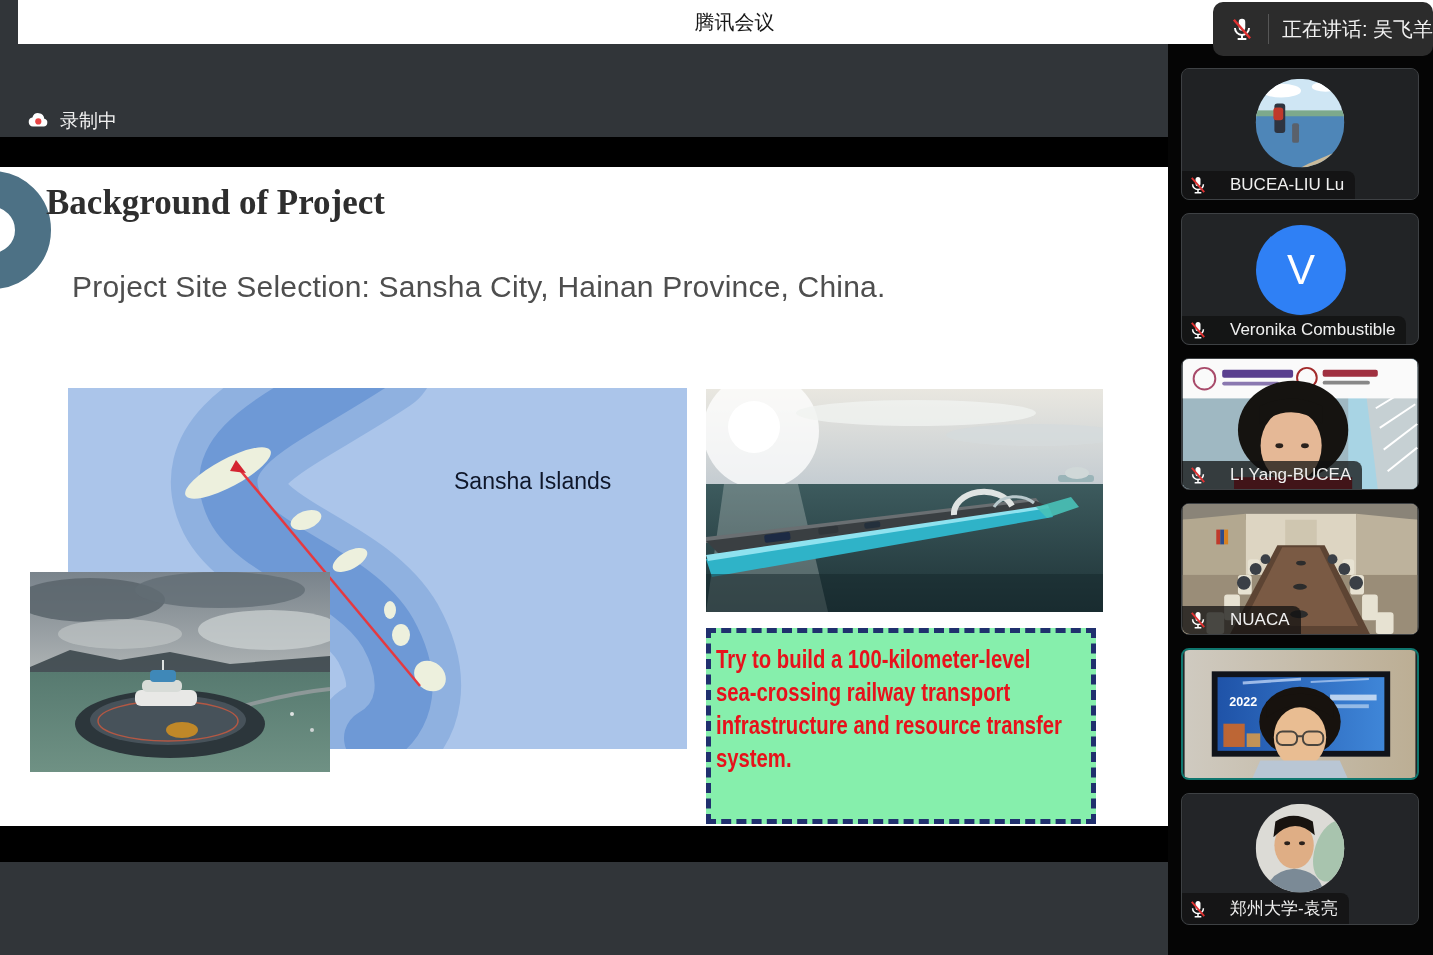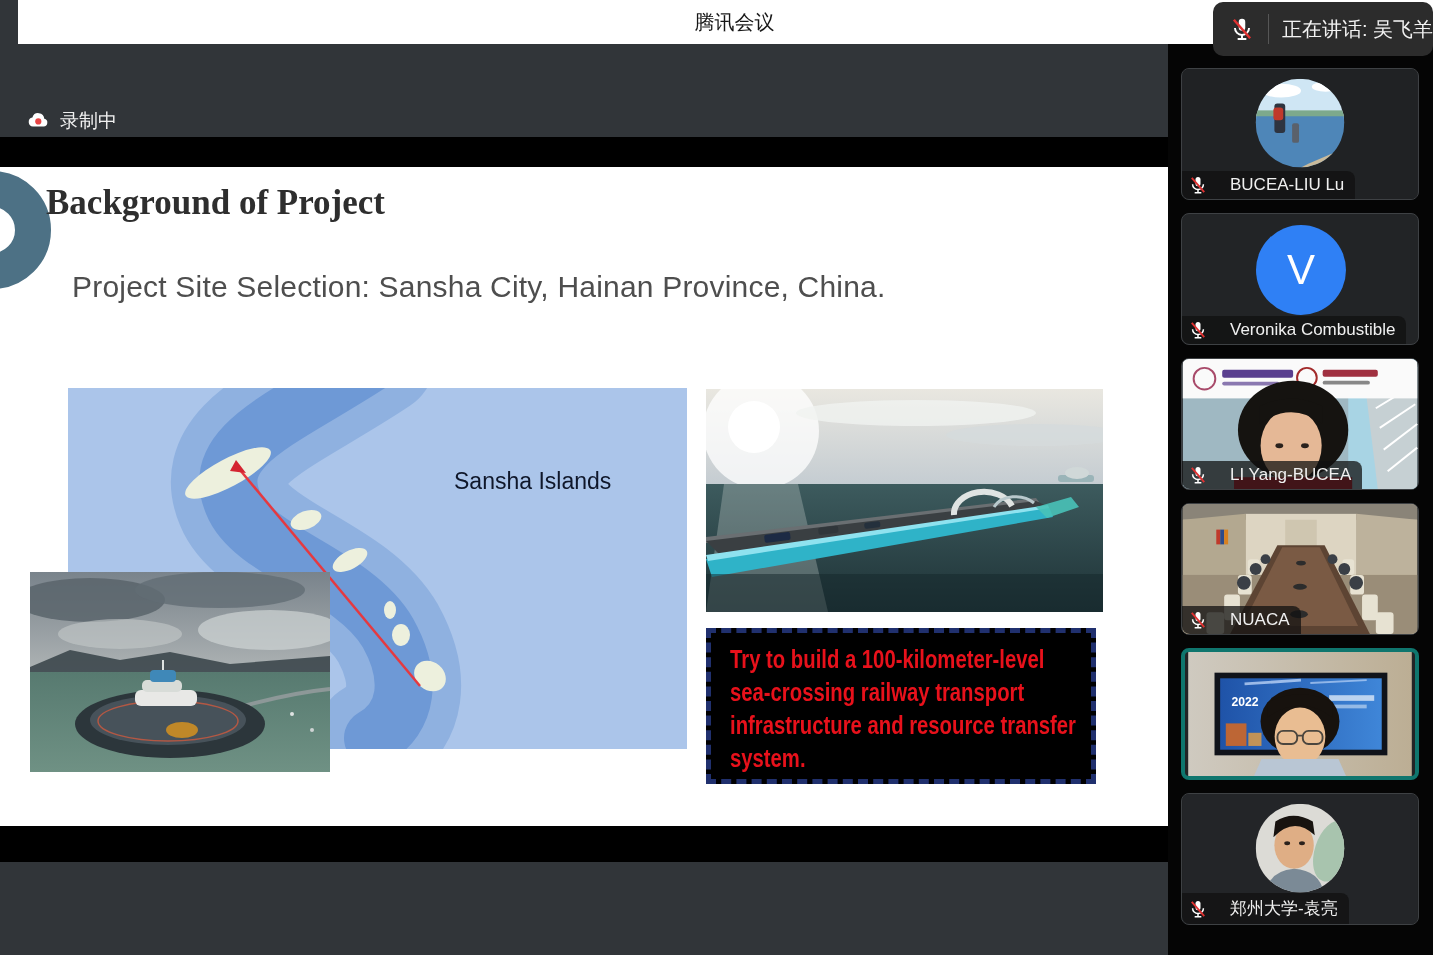--- a/index.html
+++ b/index.html
@@ -34,30 +34,30 @@
   .slide-line { position:absolute; font-size:30px; color:#4e4e4e; letter-spacing:0.2px; }
   .line1 { left:32px; top:103px;margin-left:40px; }
   .line2 { left:44px; top:165px; }
 
   .map-wrap { position:absolute; left:68px; top:221px; width:619px; height:361px; }
   .map-label { position:absolute; left:386px; top:80px; font-size:23px; color:#0f172a; }
 
   .inset-photo { position:absolute; left:30px; top:405px; width:300px; height:200px; }
   .ocean-photo { position:absolute; left:706px; top:222px; width:397px; height:223px; }
 
-  .callout { position:absolute; left:706px; top:461px; width:390px; height:156px;
-             background:#000000; border:5px dashed #20306e; padding:10px 12px 0 19px; }
+  .callout { position:absolute; left:706px; top:461px; width:390px; height:196px;
+             background:#86efac; border:5px dashed #20306e; padding:10px 12px 0 5px; }
   .callout .cline { font-weight:bold; font-size:26px; color:#e8111b; line-height:1.27;
                     white-space:nowrap; transform:scaleX(0.78); transform-origin:left; }
 
   
   .sidebar { position:absolute; left:1168px; top:44px; width:265px; height:911px; background:#050505; }
   .tile { position:absolute; left:13px; width:238px; height:132px; background:#222426;
           border:1px solid #3e4144; border-radius:8px; overflow:hidden; }
-  .tile.speaking { border:4px solid #0f766e; }
+  .tile.speaking { border:2px solid #0f766e; }
   .tile svg.vis { position:absolute; left:0; top:0; width:100%; height:100%; }
   .name-tag { position:absolute; left:0; bottom:0; display:flex; align-items:center; gap:22px;
               background:rgba(16,16,16,0.74); border-radius:0 8px 0 8px; padding:4px 11px 4px 6px;
               max-width:100%; }
   .name-tag .txt { color:#f0f0f0; font-size:17px; white-space:nowrap; }
   .avatar-letter { position:absolute; left:74px; top:11px; width:90px; height:90px; border-radius:50%;
                    background:#2f80f5; color:#fff; font-size:42px; display:flex; align-items:center;
                    justify-content:center; }
   .icon { display:inline-block; flex:0 0 auto; }
 </style>

